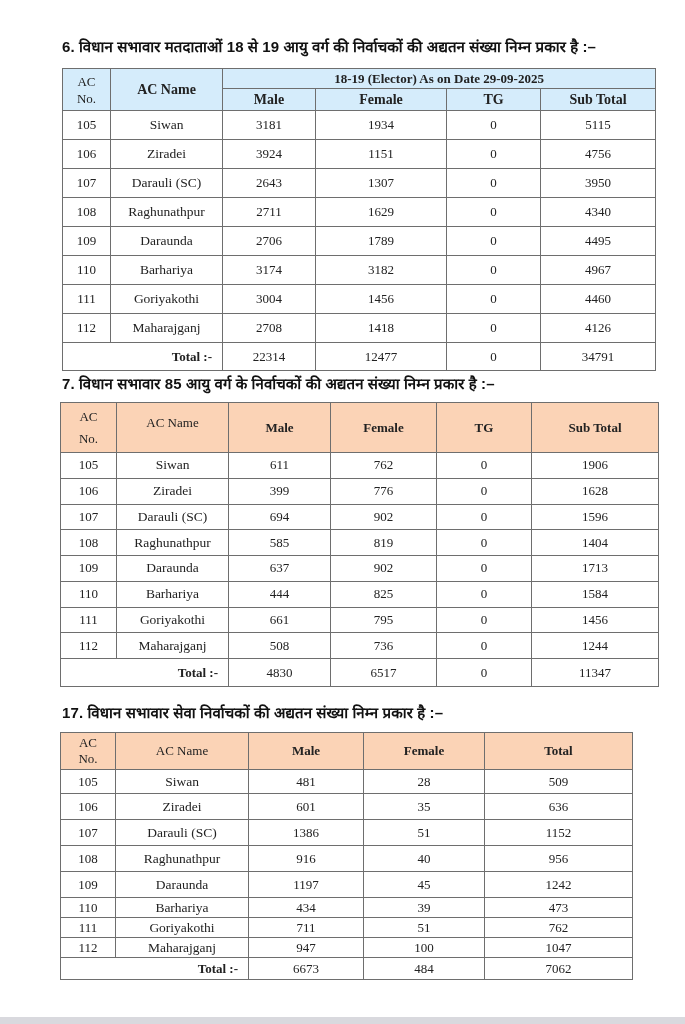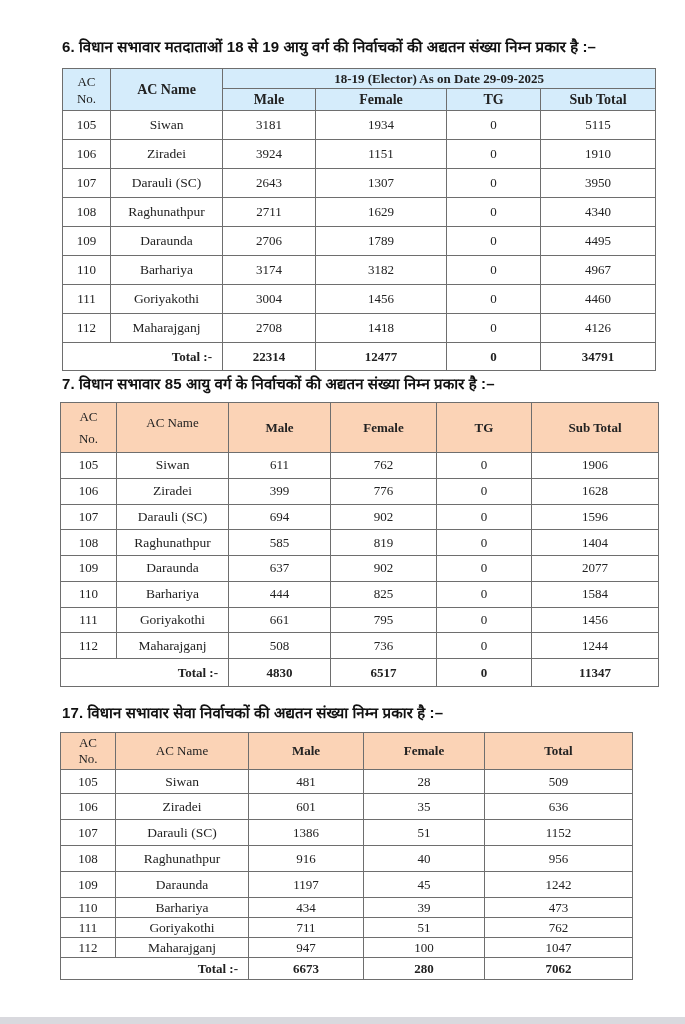--- a/index.html
+++ b/index.html
@@ -14,21 +14,21 @@
   table { position: absolute; border-collapse: collapse; table-layout: fixed; }
   td, th {
     border: 1px solid #6e6e6e; text-align: center; vertical-align: middle;
     font-size: 13px; padding: 0; color: #222; font-weight: normal;
   }
   th { font-weight: bold; }
   .blue th { background: #d5ecfb; }
   .peach th { background: #fbd3b6; }
   th.light { font-weight: normal; }
   td.total-label { text-align: right; padding-right: 10px; font-weight: bold; }
-  td.bold { font-weight: bold; }
+  td.bold { font-weight: normal; }
   table.outer { border: 1.5px solid #555; }
   .bottom-band { position: absolute; left: 0; top: 1017px; width: 685px; height: 7px; background: #d9d9de; }
 </style>
 </head>
 <body>
 
 <div class="section-title" style="left:62px; top:36px;">6. विधान सभावार मतदाताओं 18 से 19 आयु वर्ग की निर्वाचकों की अद्यतन संख्या निम्न प्रकार है :–</div>
 
 <table class="outer blue" style="left:62px; top:68px; width:593px;">
   <colgroup>
@@ -63,21 +63,21 @@
         <td>1934</td>
         <td>0</td>
         <td>5115</td>
       </tr>
       <tr style="height: 29px;">
         <td>106</td>
         <td style="font-size: 13.5px;">Ziradei</td>
         <td>3924</td>
         <td>1151</td>
         <td>0</td>
-        <td>1910</td>
+        <td>4756</td>
       </tr>
       <tr style="height: 29px;">
         <td>107</td>
         <td style="font-size: 13.5px;">Darauli (SC)</td>
         <td>2643</td>
         <td>1307</td>
         <td>0</td>
         <td>3950</td>
       </tr>
       <tr style="height: 29px;">
@@ -188,21 +188,21 @@
         <td>819</td>
         <td>0</td>
         <td>1404</td>
       </tr>
       <tr style="height: 25.75px;">
         <td>109</td>
         <td style="font-size: 13.5px;">Daraunda</td>
         <td>637</td>
         <td>902</td>
         <td>0</td>
-        <td>2077</td>
+        <td>1713</td>
       </tr>
       <tr style="height: 25.75px;">
         <td>110</td>
         <td style="font-size: 13.5px;">Barhariya</td>
         <td>444</td>
         <td>825</td>
         <td>0</td>
         <td>1584</td>
       </tr>
       <tr style="height: 25.75px;">
@@ -310,19 +310,19 @@
         <td style="font-size: 13.5px;">Maharajganj</td>
         <td>947</td>
         <td>100</td>
         <td>1047</td>
       </tr>
     </tbody>
   <tfoot>
     <tr style="height:22px;">
       <td colspan="2" class="total-label">Total :-</td>
       <td class="bold">6673</td>
-      <td class="bold">280</td>
+      <td class="bold">484</td>
       <td class="bold">7062</td>
     </tr>
   </tfoot>
 </table>
 
 <div class="bottom-band"></div>
 
 </body></html>

